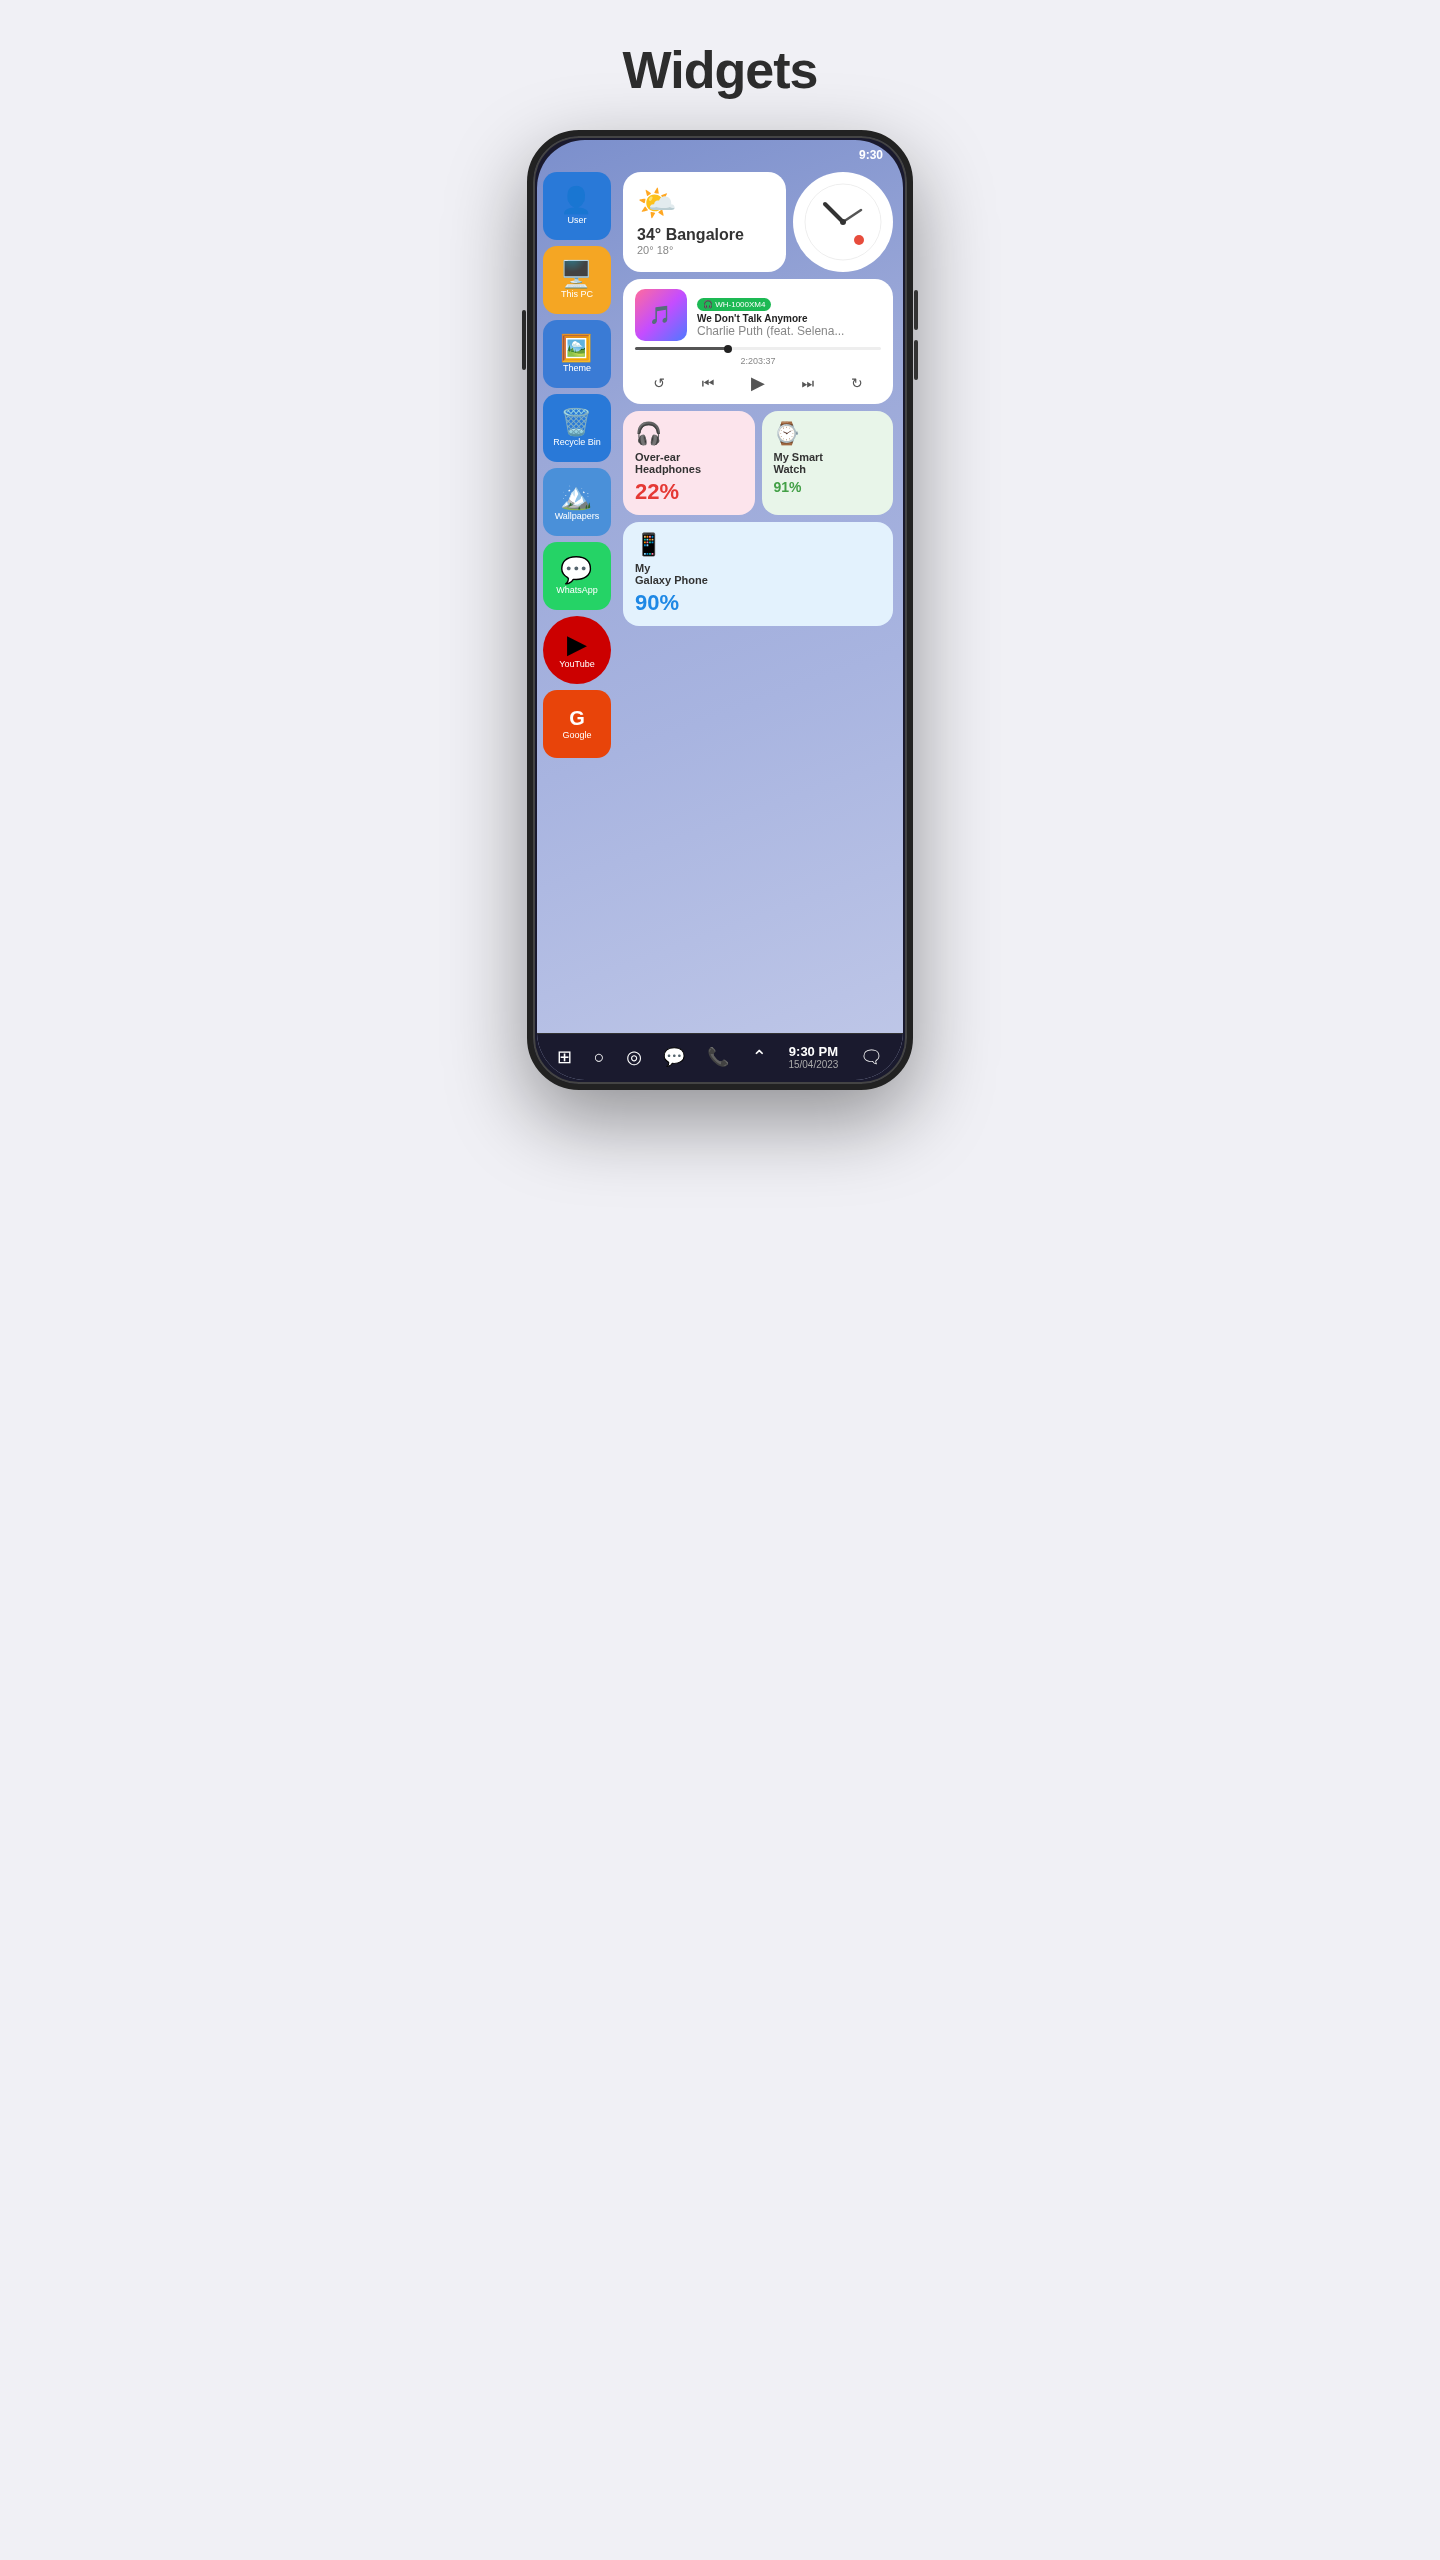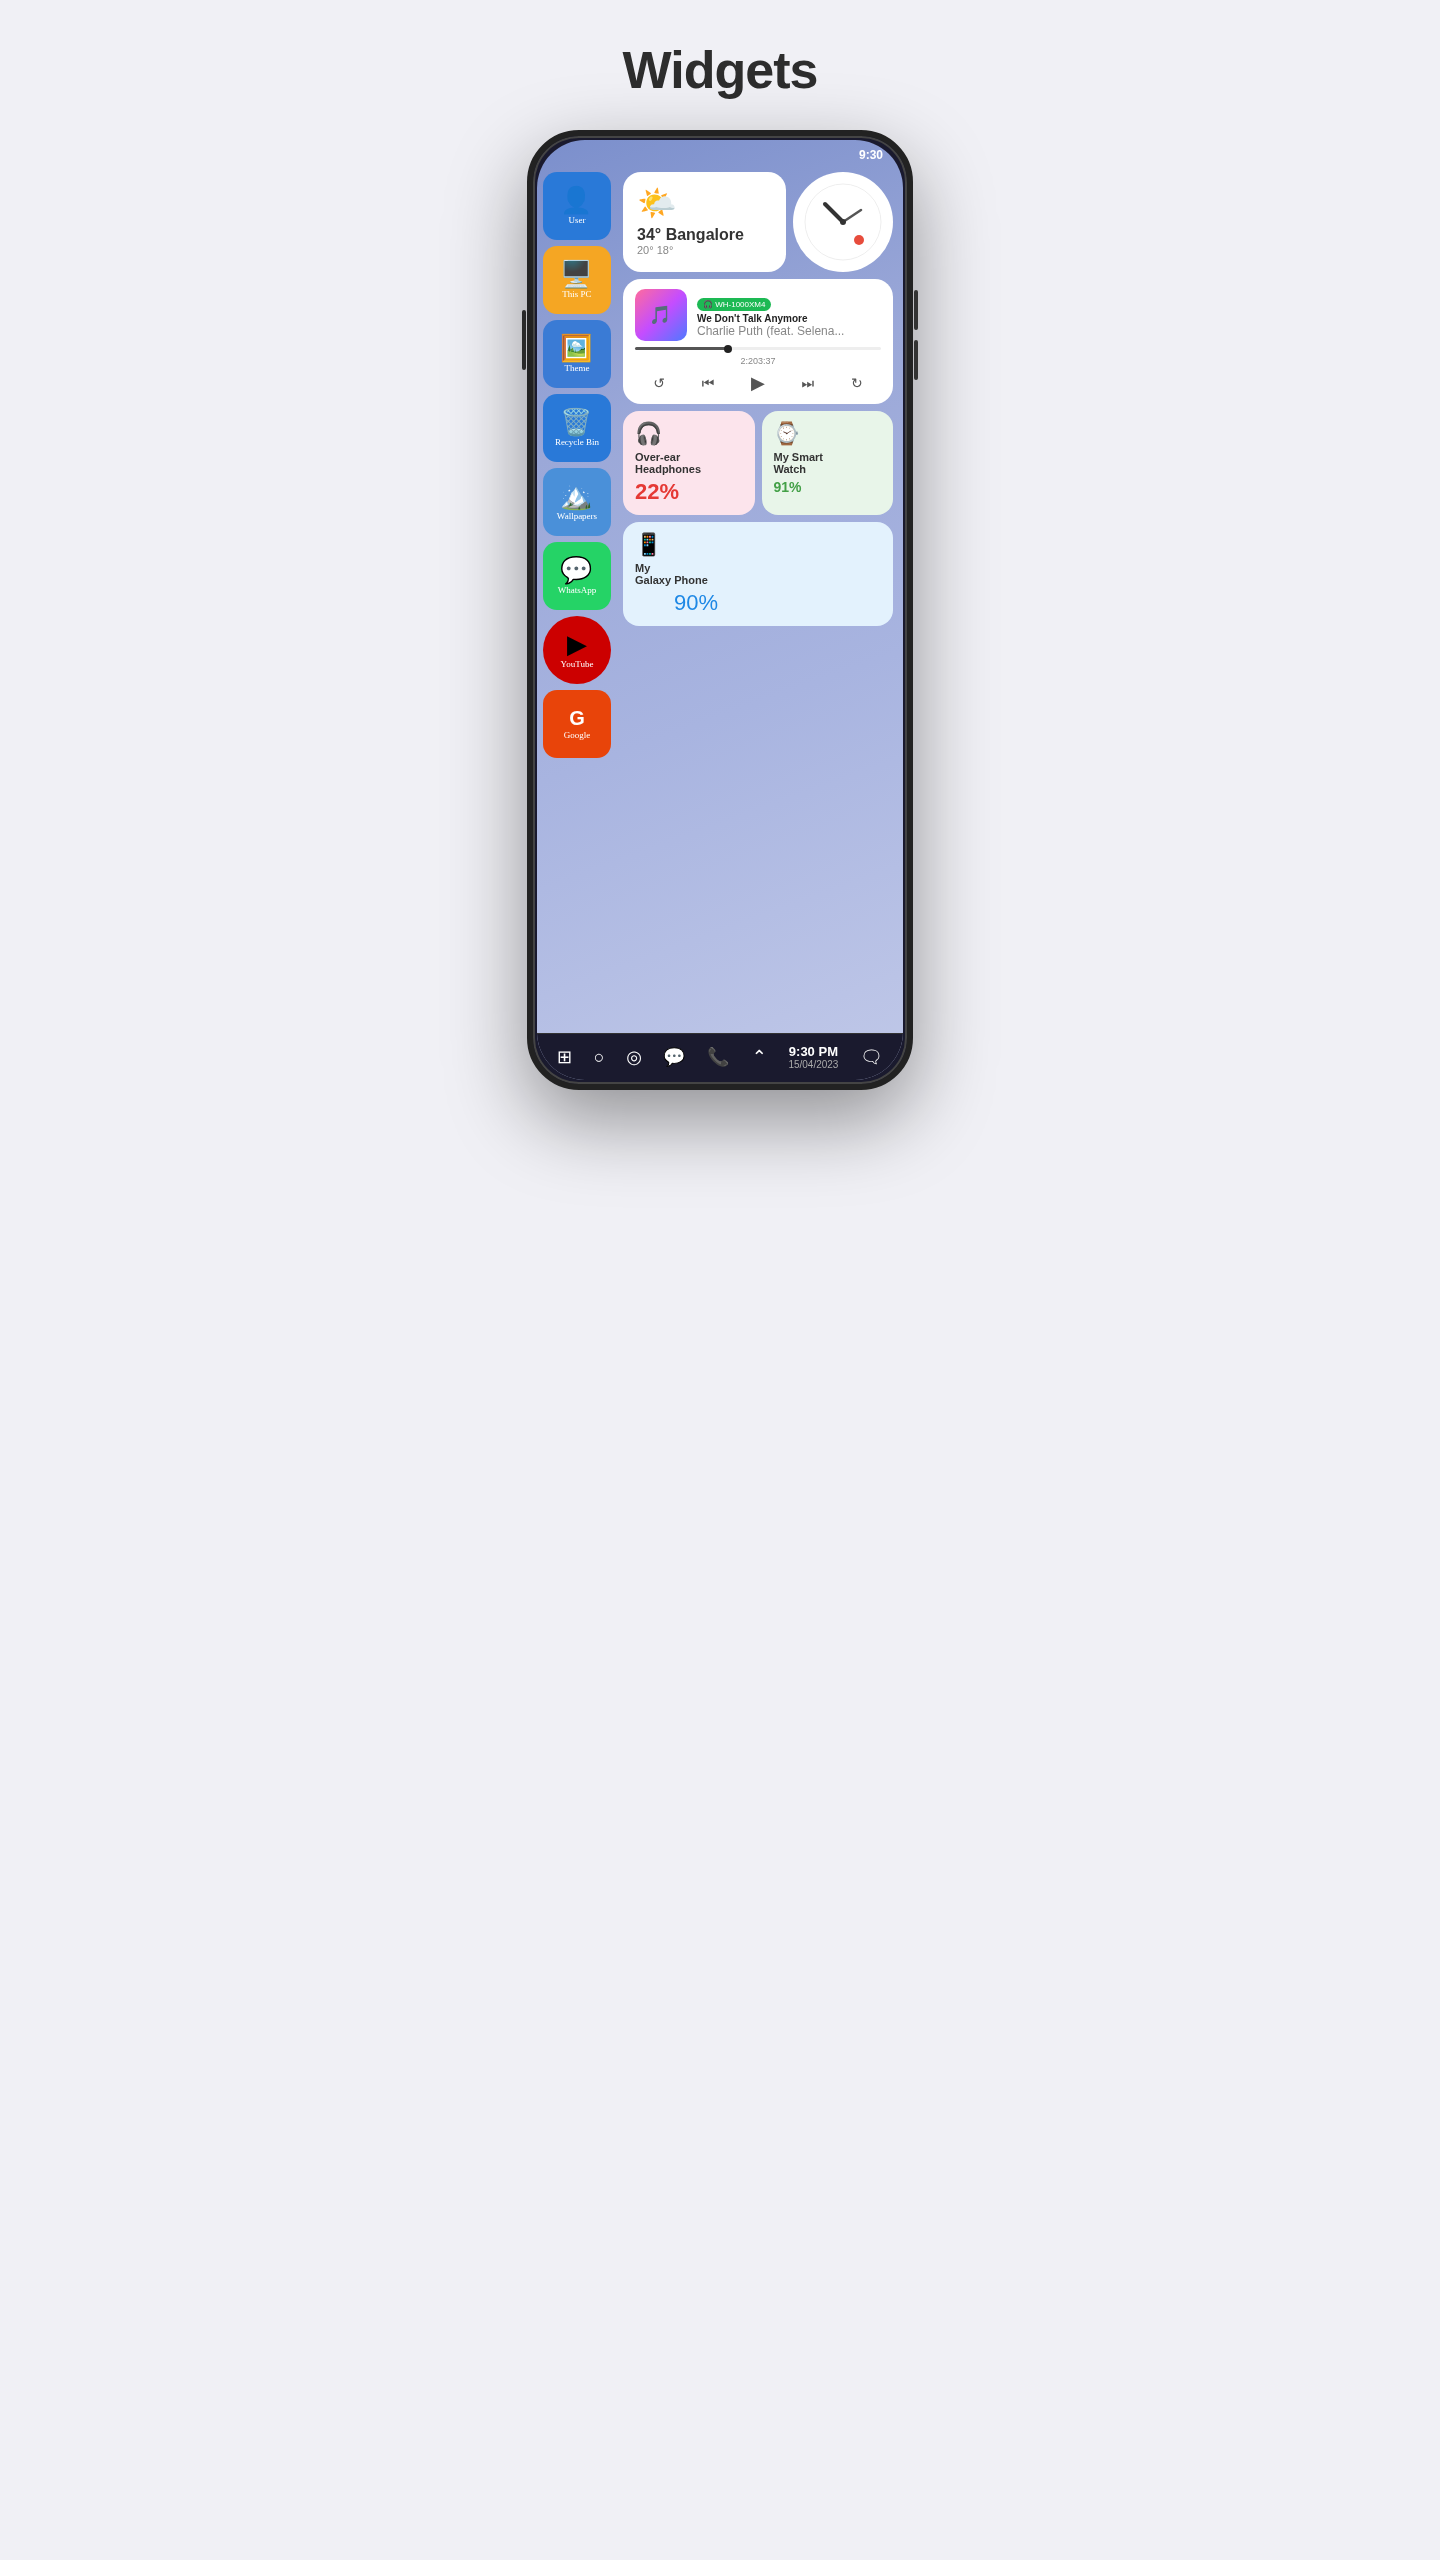--- a/index.html
+++ b/index.html
@@ -86,21 +86,20 @@
     }
     .app-icon .icon-img {
       font-size: 26px;
       line-height: 1;
     }
     .app-icon .icon-label {
       font-size: 9px;
       color: white;
       font-weight: 500;
       text-align: center;
-      font-family: Liberation Serif, serif;
     }
     .app-blue { background: #2979d8; }
     .app-orange { background: #f5a623; }
     .app-blue2 { background: #3a7bd5; }
     .app-blue3 { background: #2979d8; }
     .app-blue4 { background: #4a90d9; }
     .app-green { background: #25d366; }
     .app-orange2 { background: #e8440a; }
     
     .widgets-area {
@@ -241,21 +240,21 @@
       flex-direction: column;
       gap: 4px;
     }
     .device-pink { background: #fce4ec; }
     .device-green { background: #e8f5e9; }
     .device-blue { background: #e3f2fd; }
     .device-icon { font-size: 22px; }
     .device-name { font-size: 11px; font-weight: 600; color: #333; }
     .device-pct-red { font-size: 22px; font-weight: 700; color: #e53935; }
     .device-pct-green { font-size: 14px; font-weight: 700; color: #43a047; }
-    .device-pct-blue { font-size: 22px; font-weight: 400; color: #1e88e5; margin-left: 39px; }
+    .device-pct-blue { font-size: 22px; font-weight: 700; color: #1e88e5; }
     
     .widget-calendar {
       background: white;
       border-radius: 16px;
       padding: 10px 12px;
       display: flex;
       flex-direction: column;
       align-items: center;
       justify-content: center;
     }

